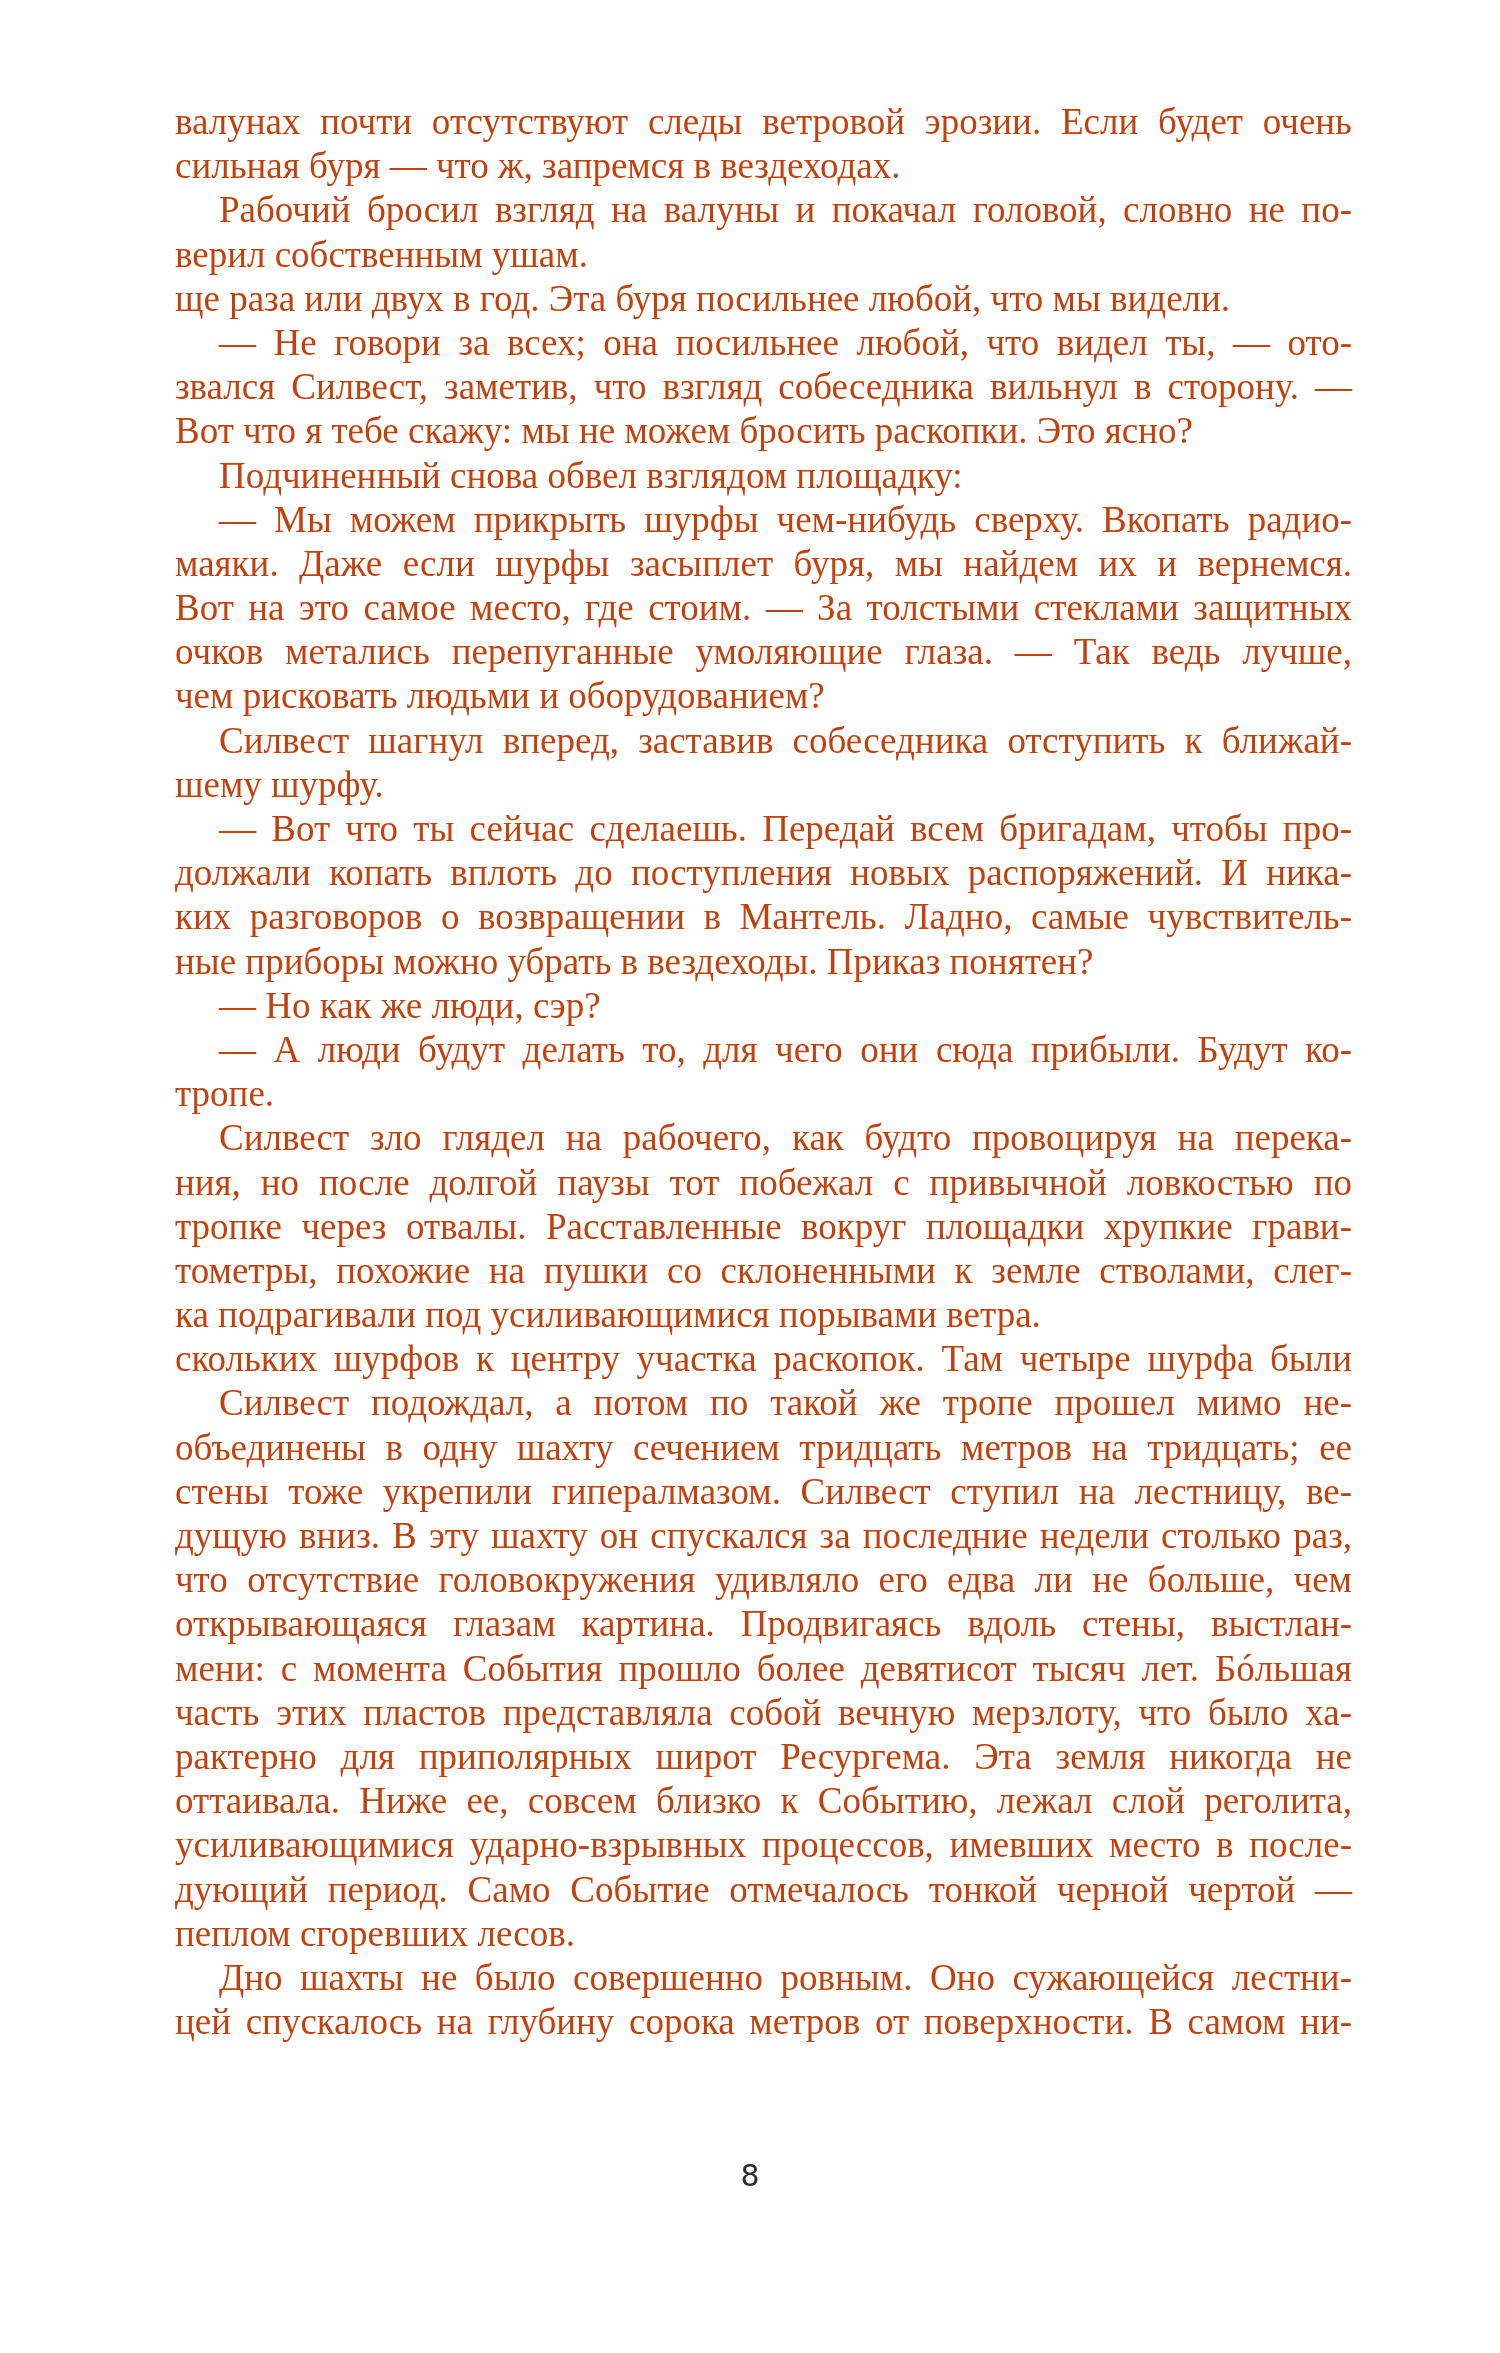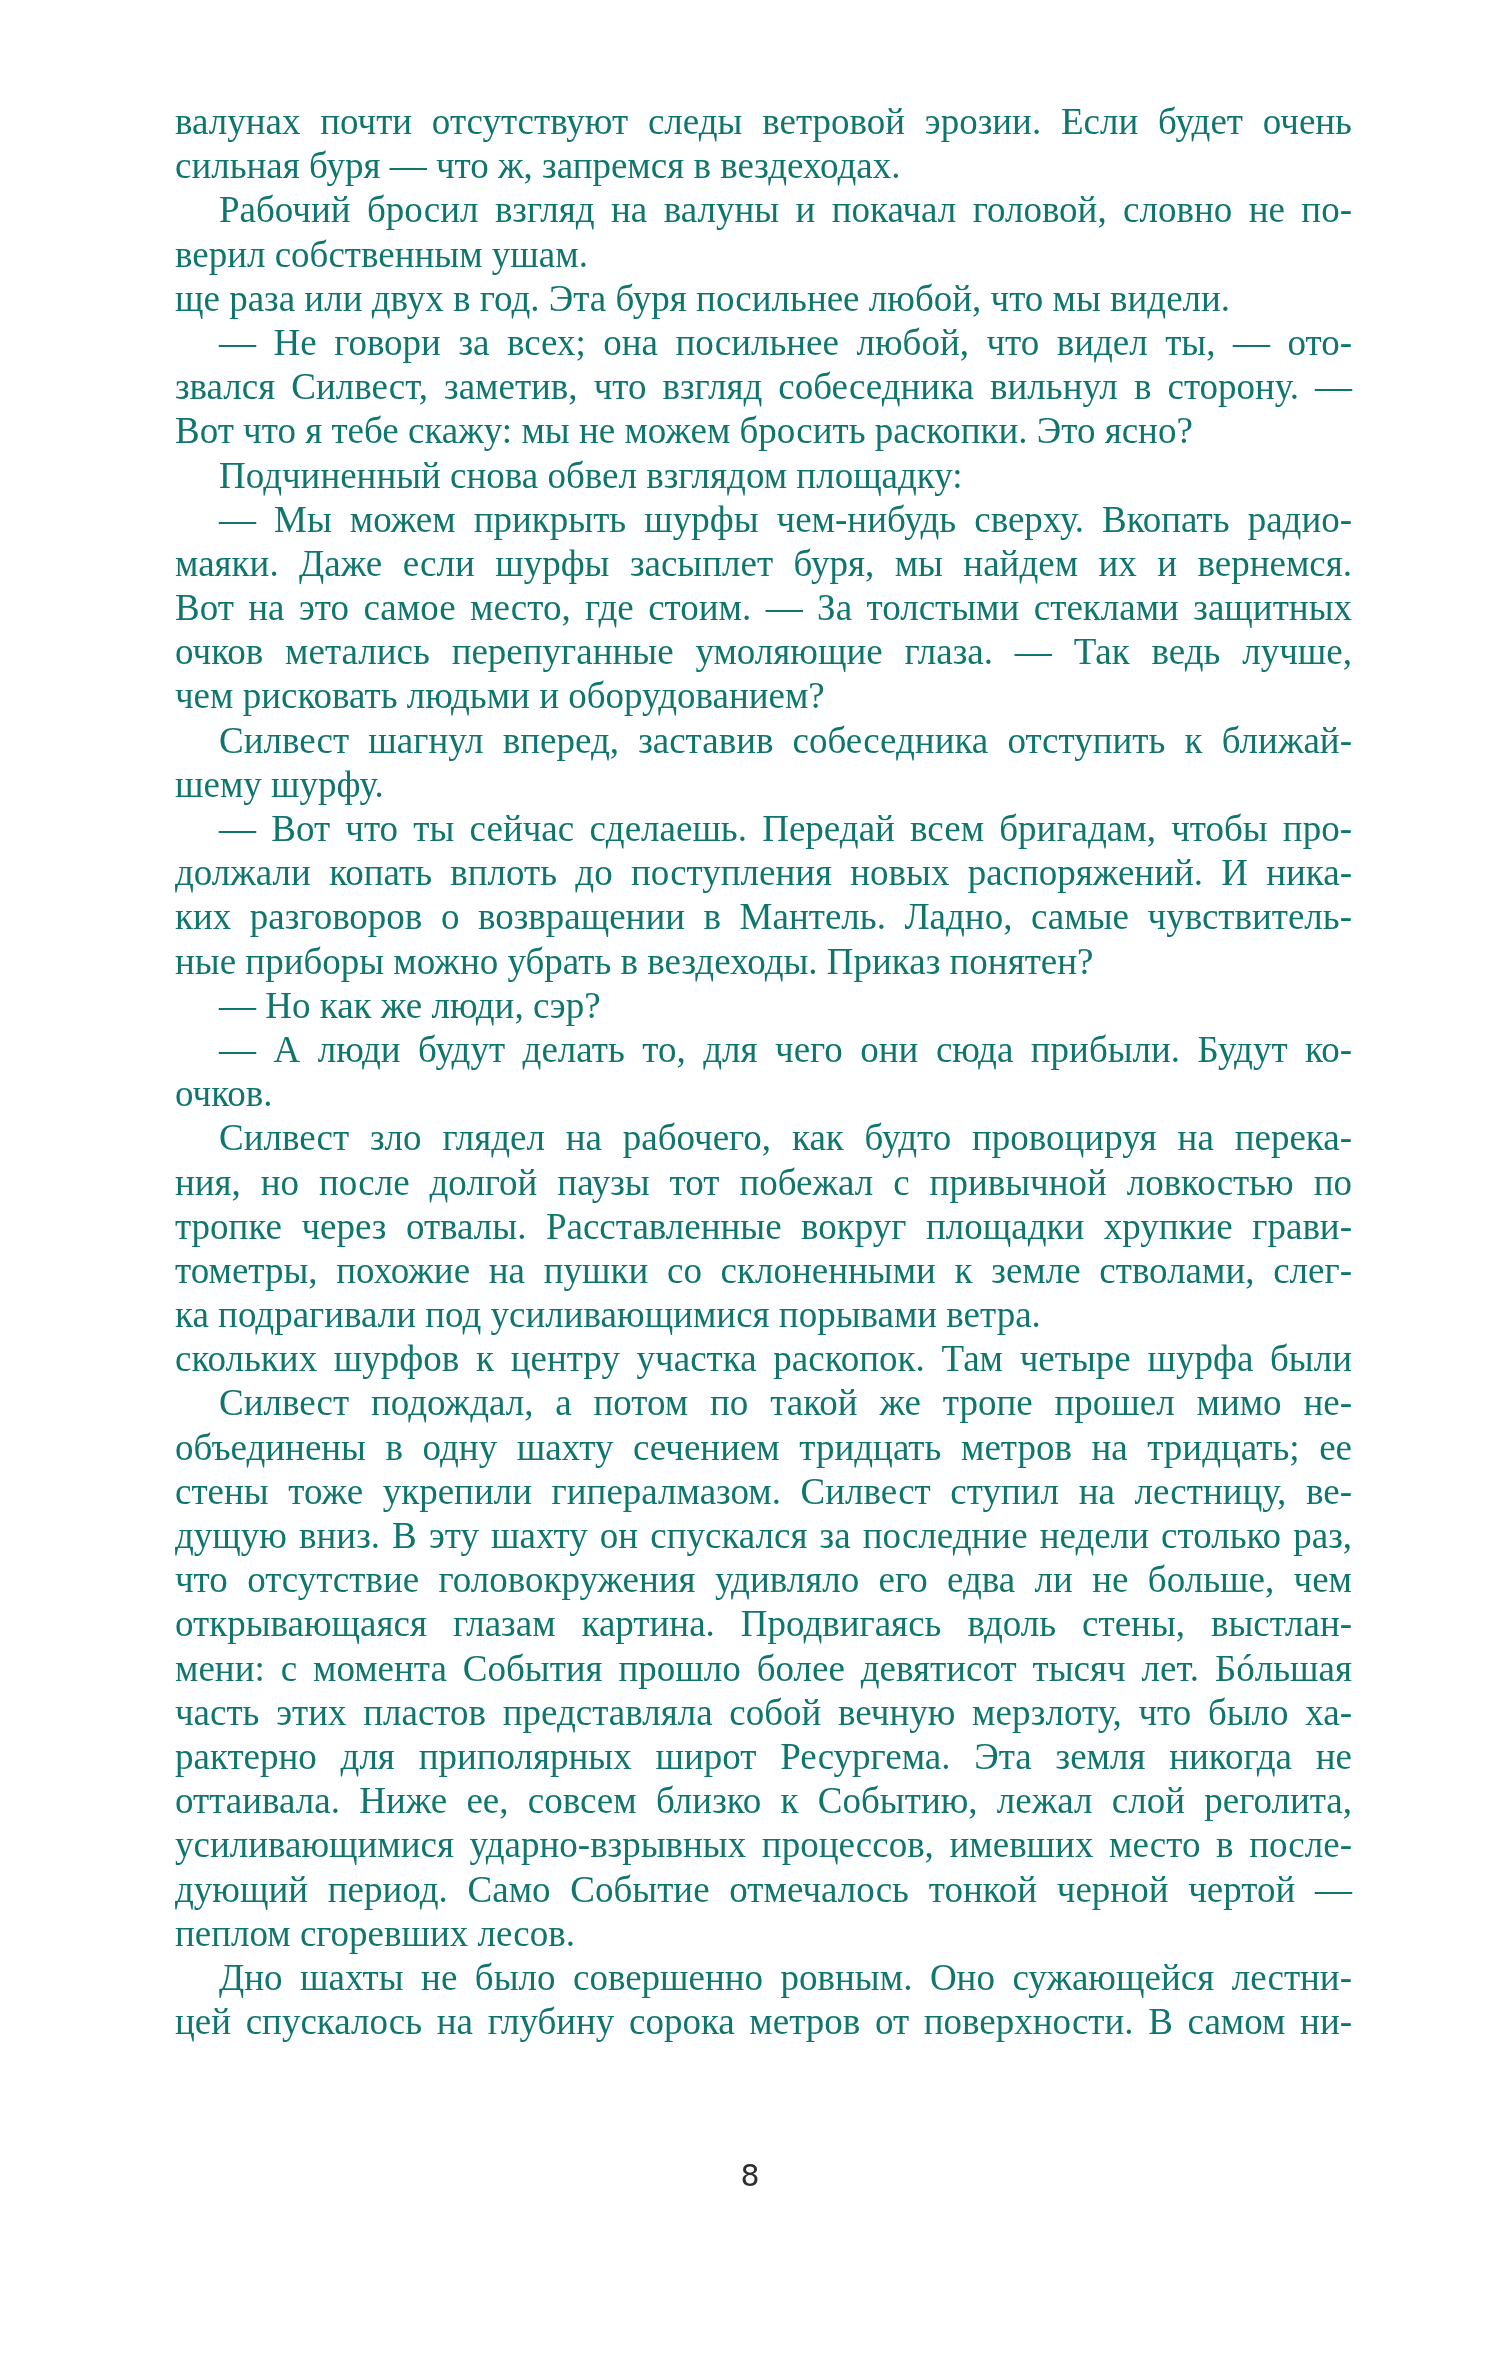--- a/index.html
+++ b/index.html
@@ -5,21 +5,21 @@
   html, body { margin: 0; padding: 0; background: #ffffff; }
   body { width: 1500px; height: 2353px; position: relative; overflow: hidden; }
   .page {
     position: absolute;
     left: 175px;
     top: 100px;
     width: 1177px;
     font-family: "Liberation Serif", "DejaVu Serif", serif;
     font-size: 37px;
     line-height: 44.2px;
-    color: #0f766e;
+    color: #c2410c;
   }
   .line {
     display: block;
     white-space: nowrap;
     text-align: justify;
     text-align-last: justify;
     height: 44.2px;
     overflow: visible;
   }
   .line.last { text-align-last: left; }
@@ -55,21 +55,21 @@
     <span class="line">очков метались перепуганные умоляющие глаза. — Так ведь лучше,</span>
     <span class="line last">чем рисковать людьми и оборудованием?</span>
     <span class="line indent">Силвест шагнул вперед, заставив собеседника отступить к ближай-</span>
     <span class="line last">шему шурфу.</span>
     <span class="line indent">— Вот что ты сейчас сделаешь. Передай всем бригадам, чтобы про-</span>
     <span class="line">должали копать вплоть до поступления новых распоряжений. И ника-</span>
     <span class="line">ких разговоров о возвращении в Мантель. Ладно, самые чувствитель-</span>
     <span class="line last">ные приборы можно убрать в вездеходы. Приказ понятен?</span>
     <span class="line indent last">— Но как же люди, сэр?</span>
     <span class="line indent">— А люди будут делать то, для чего они сюда прибыли. Будут ко-</span>
-    <span class="line last">очков.</span>
+    <span class="line last">тропе.</span>
     <span class="line indent">Силвест зло глядел на рабочего, как будто провоцируя на перека-</span>
     <span class="line">ния, но после долгой паузы тот побежал с привычной ловкостью по</span>
     <span class="line">тропке через отвалы. Расставленные вокруг площадки хрупкие грави-</span>
     <span class="line">тометры, похожие на пушки со склоненными к земле стволами, слег-</span>
     <span class="line last">ка подрагивали под усиливающимися порывами ветра.</span>
     <span class="line">скольких шурфов к центру участка раскопок. Там четыре шурфа были</span>
     <span class="line indent">Силвест подождал, а потом по такой же тропе прошел мимо не-</span>
     <span class="line">объединены в одну шахту сечением тридцать метров на тридцать; ее</span>
     <span class="line">стены тоже укрепили гипералмазом. Силвест ступил на лестницу, ве-</span>
     <span class="line">дущую вниз. В эту шахту он спускался за последние недели столько раз,</span>

